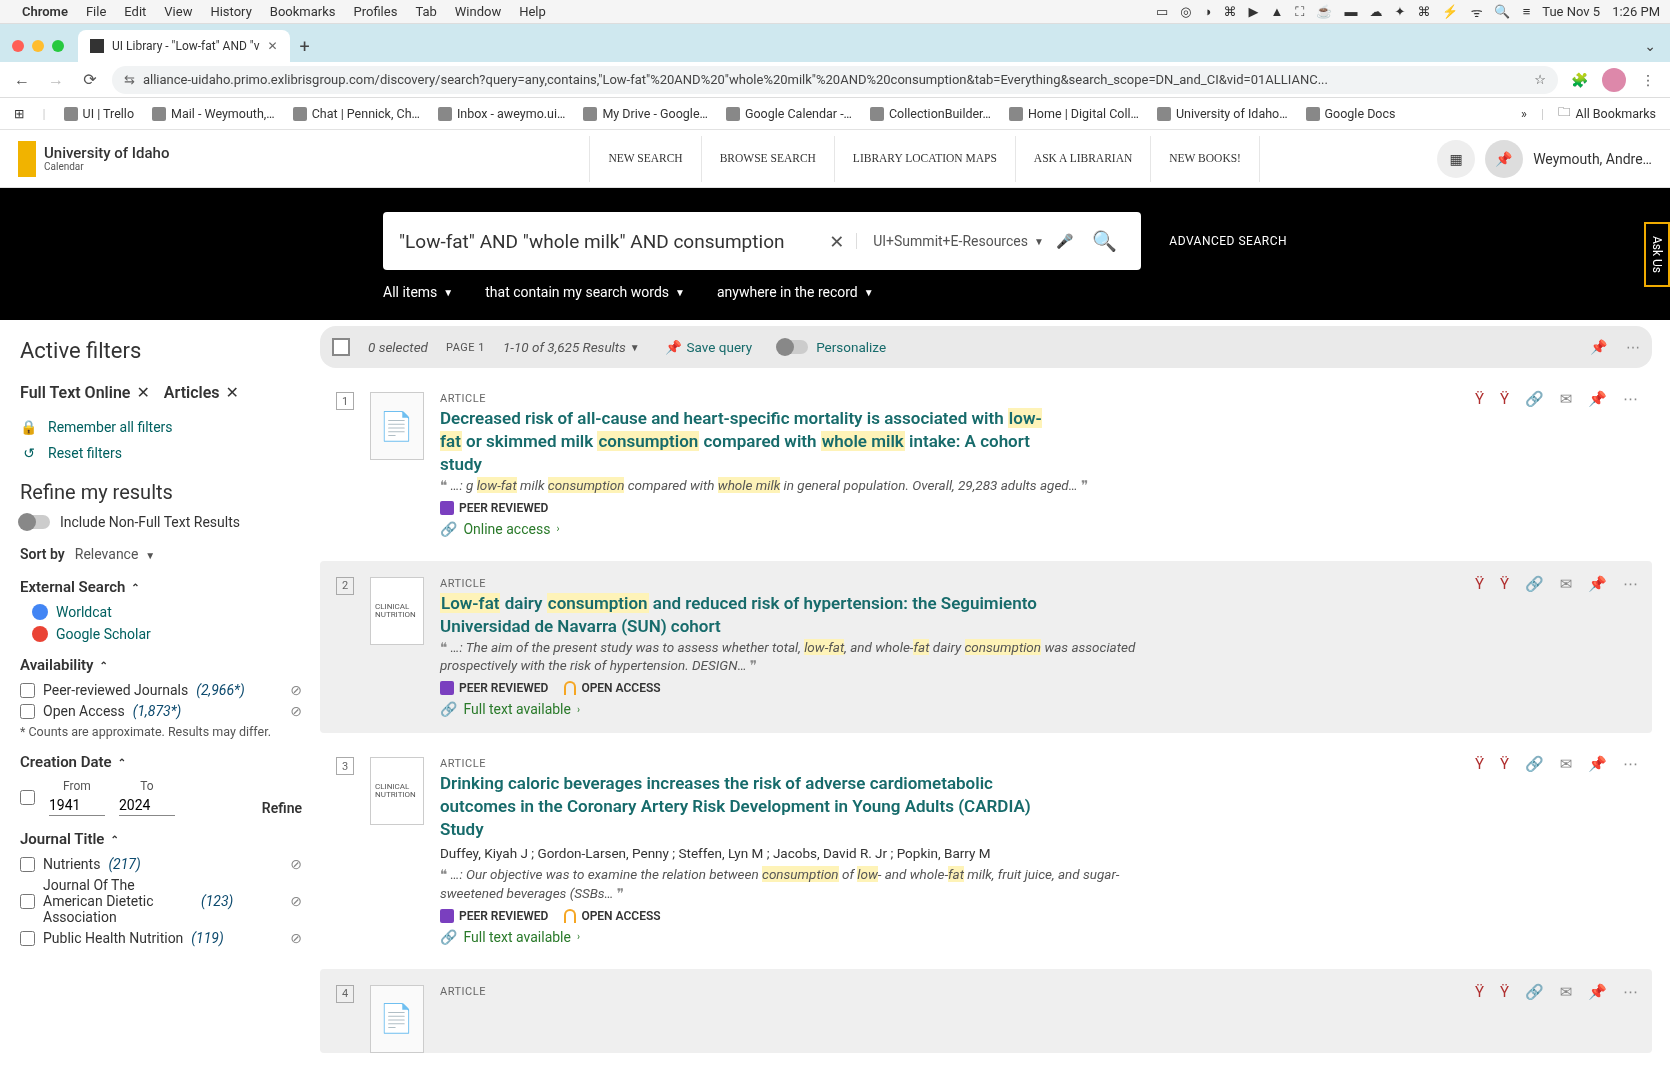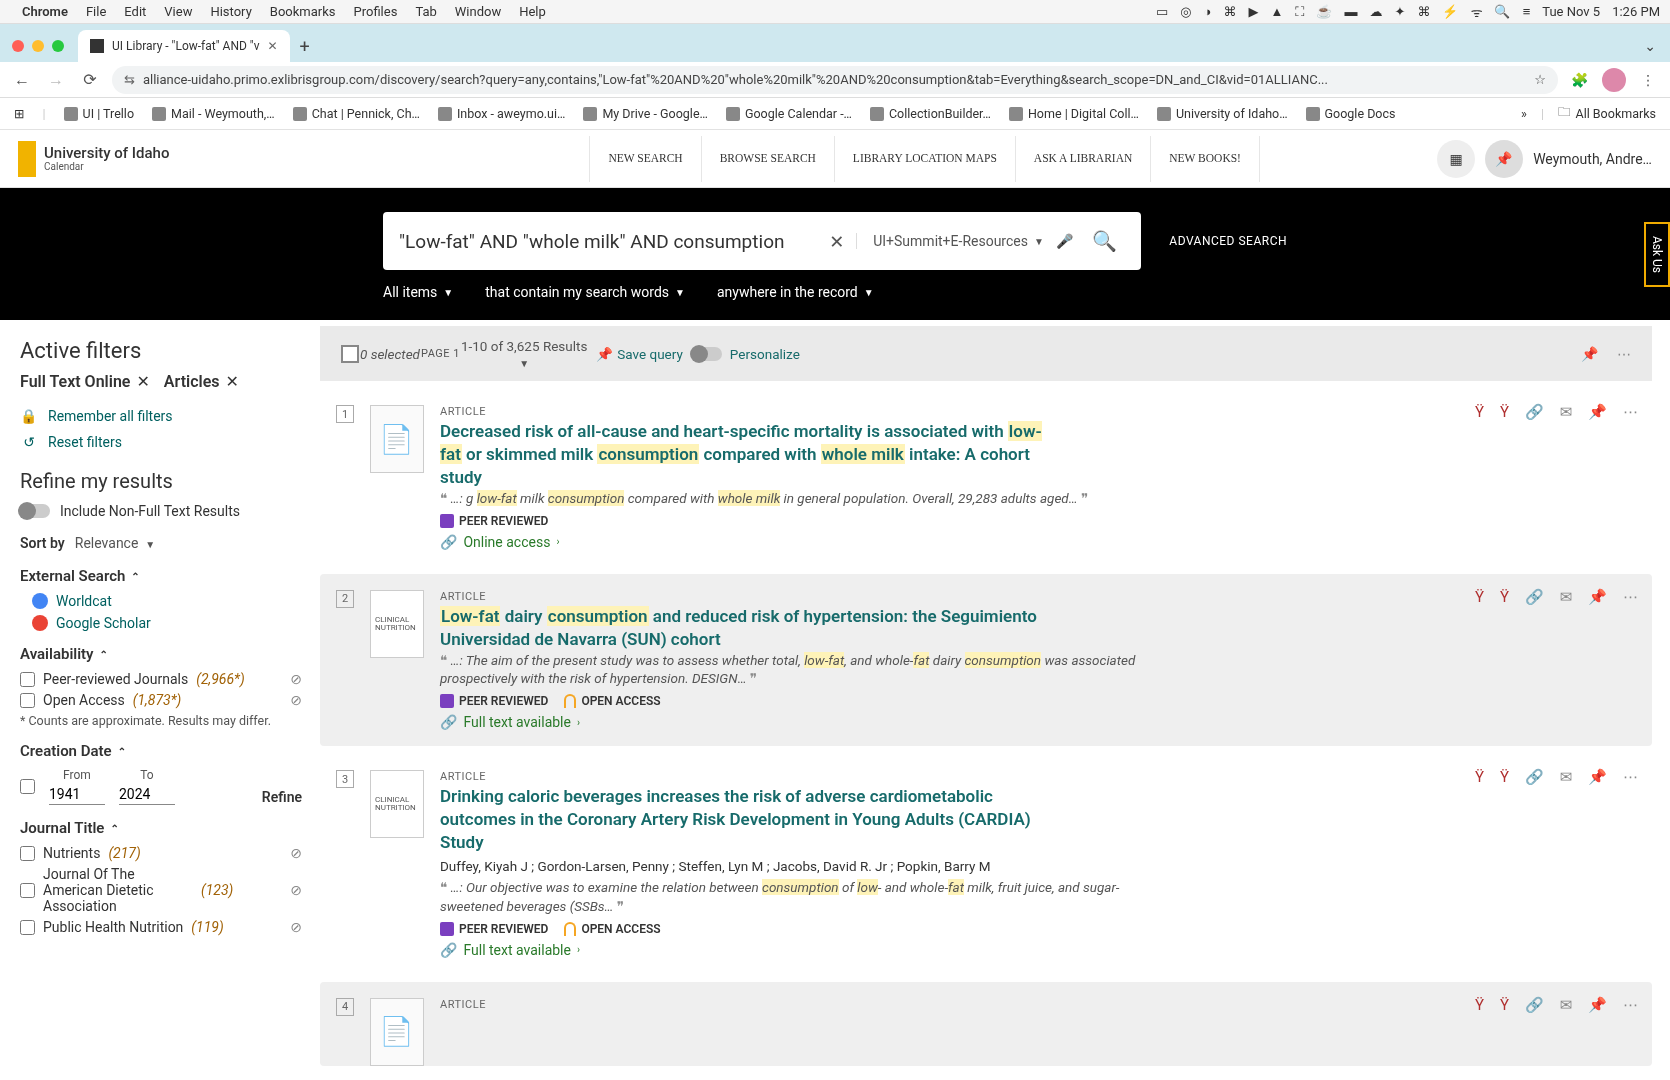--- a/index.html
+++ b/index.html
@@ -62,54 +62,54 @@
 .searchbox .mic { margin: 0 12px; color: #333; cursor: pointer; }
 .searchbox .go { width: 40px; height: 40px; border-radius: 4px; background: transparent; color: #f0ab00; display: flex; align-items: center; justify-content: center; font-size: 20px; cursor: pointer; }
 .advsearch { color: #fff; font-size: 12px; letter-spacing: 0.5px; margin-left: 28px; cursor: pointer; }
 .filterrow { width: 904px; margin: 14px auto 0; display: flex; gap: 32px; color: #fff; font-size: 14px; padding-bottom: 10px; }
 .filterrow .fd { display: flex; align-items: center; gap: 6px; cursor: pointer; }
 .askus { position: absolute; right: 0; top: 34px; background: #000; border: 2px solid #f0ab00; color: #fff; writing-mode: vertical-rl; text-orientation: mixed; padding: 12px 4px; font-size: 12px; cursor: pointer; }
 
 
 .main { display: flex; height: calc(1080px - 24px - 38px - 36px - 32px - 58px - 116px); overflow: hidden; }
 .sidebar { width: 320px; padding: 18px 18px 18px 20px; overflow-y: auto; font-size: 14px; }
-.sidebar h2 { font-size: 22px; font-weight: 400; margin-bottom: 9px; }
+.sidebar h2 { font-size: 22px; font-weight: 400; margin-bottom: 20px; }
 .chips { display: flex; gap: 14px; margin-bottom: 16px; }
 .chip { display: flex; align-items: center; gap: 6px; font-weight: 600; font-size: 16px; }
 .chip .cx { cursor: pointer; font-weight: 400; }
 .filteract { display: flex; align-items: center; gap: 10px; color: #006060; font-size: 14px; margin-bottom: 8px; cursor: pointer; }
 .filteract .fi { width: 18px; height: 18px; display: flex; align-items: center; justify-content: center; }
 .sidebar h3 { font-size: 20px; font-weight: 400; margin: 18px 0 10px; }
 .toggle-row { display: flex; align-items: center; gap: 10px; font-size: 14px; }
 .toggle { width: 30px; height: 14px; border-radius: 7px; background: #ccc; position: relative; }
 .toggle::after { content: ''; position: absolute; width: 18px; height: 18px; border-radius: 50%; background: #888; top: -2px; left: -2px; }
 .sortrow { display: flex; align-items: center; gap: 10px; margin: 16px 0; }
 .sortrow .sl { font-weight: 600; }
 .sortrow .sv { color: #555; }
 .section-h { font-weight: 600; font-size: 15px; display: flex; align-items: center; gap: 6px; margin: 14px 0 8px; cursor: pointer; }
 .extlink { display: flex; align-items: center; gap: 8px; color: #006060; margin: 6px 0 6px 12px; cursor: pointer; }
 .extlink .eli { width: 16px; height: 16px; background: #4285f4; border-radius: 50%; }
 .facet { display: flex; align-items: center; gap: 8px; margin: 5px 0; }
 .facet input[type=checkbox] { width: 15px; height: 15px; }
-.facet .fcount { color: #a16207; }
+.facet .fcount { color: #0c4a6e; }
 .facet .fexclude { margin-left: auto; color: #888; cursor: pointer; }
 .fnote { font-size: 12.5px; color: #555; margin-top: 4px; }
 .daterow { display: flex; gap: 14px; align-items: flex-end; }
 .daterow .dc { display: flex; flex-direction: column; gap: 2px; }
 .daterow .dc .dl { font-size: 12px; color: #555; text-align: center; }
 .daterow input { width: 56px; border: none; border-bottom: 1px solid #888; font-size: 14px; padding: 2px 0; }
 .daterow .ref { font-weight: 600; cursor: pointer; margin-left: auto; }
 
 
 .results { flex: 1; overflow-y: auto; padding: 0 18px 18px 0; }
-.reshdr { background: #eaeaea; padding: 12px 21px; display: flex; align-items: center; gap: 1px; border-radius: 0; margin-top: 6px; }
+.reshdr { background: #eaeaea; padding: 12px 12px; display: flex; align-items: center; gap: 18px; border-radius: 16px; margin-top: 6px; }
 .reshdr .cb { width: 18px; height: 18px; border: 2px solid #888; background: #fff; }
 .reshdr .sel { color: #555; font-style: italic; font-size: 13.5px; }
 .reshdr .pg { font-size: 11px; color: #555; letter-spacing: 0.5px; }
-.reshdr .range { color: #555; font-size: 13.5px; display: flex; align-items: center; gap: 4px; flex-direction: column; }
+.reshdr .range { font-style: italic; color: #555; font-size: 13.5px; display: flex; align-items: center; gap: 4px; }
 .reshdr .savequery { color: #176b6b; display: flex; align-items: center; gap: 4px; font-size: 13.5px; cursor: pointer; margin-left: 8px; }
 .reshdr .pers { display: flex; align-items: center; gap: 8px; color: #176b6b; font-size: 13.5px; margin-left: 8px; }
 .reshdr .rhend { margin-left: auto; display: flex; gap: 18px; color: #888; }
 .reshdr .rhend .rhb { cursor: pointer; }
 
 .card { background: #fff; border-radius: 4px; padding: 16px; display: flex; gap: 16px; margin-top: 8px; position: relative; }
 .card.alt { background: #efefef; }
 .card .ridx { width: 18px; height: 18px; border: 1px solid #aaa; font-size: 11px; display: flex; align-items: center; justify-content: center; color: #666; }
 .card .thumb { width: 54px; height: 68px; border: 1px solid #ccc; display: flex; align-items: center; justify-content: center; font-size: 28px; color: #555; background: #fafafa; }
 .card .body { flex: 1; }

